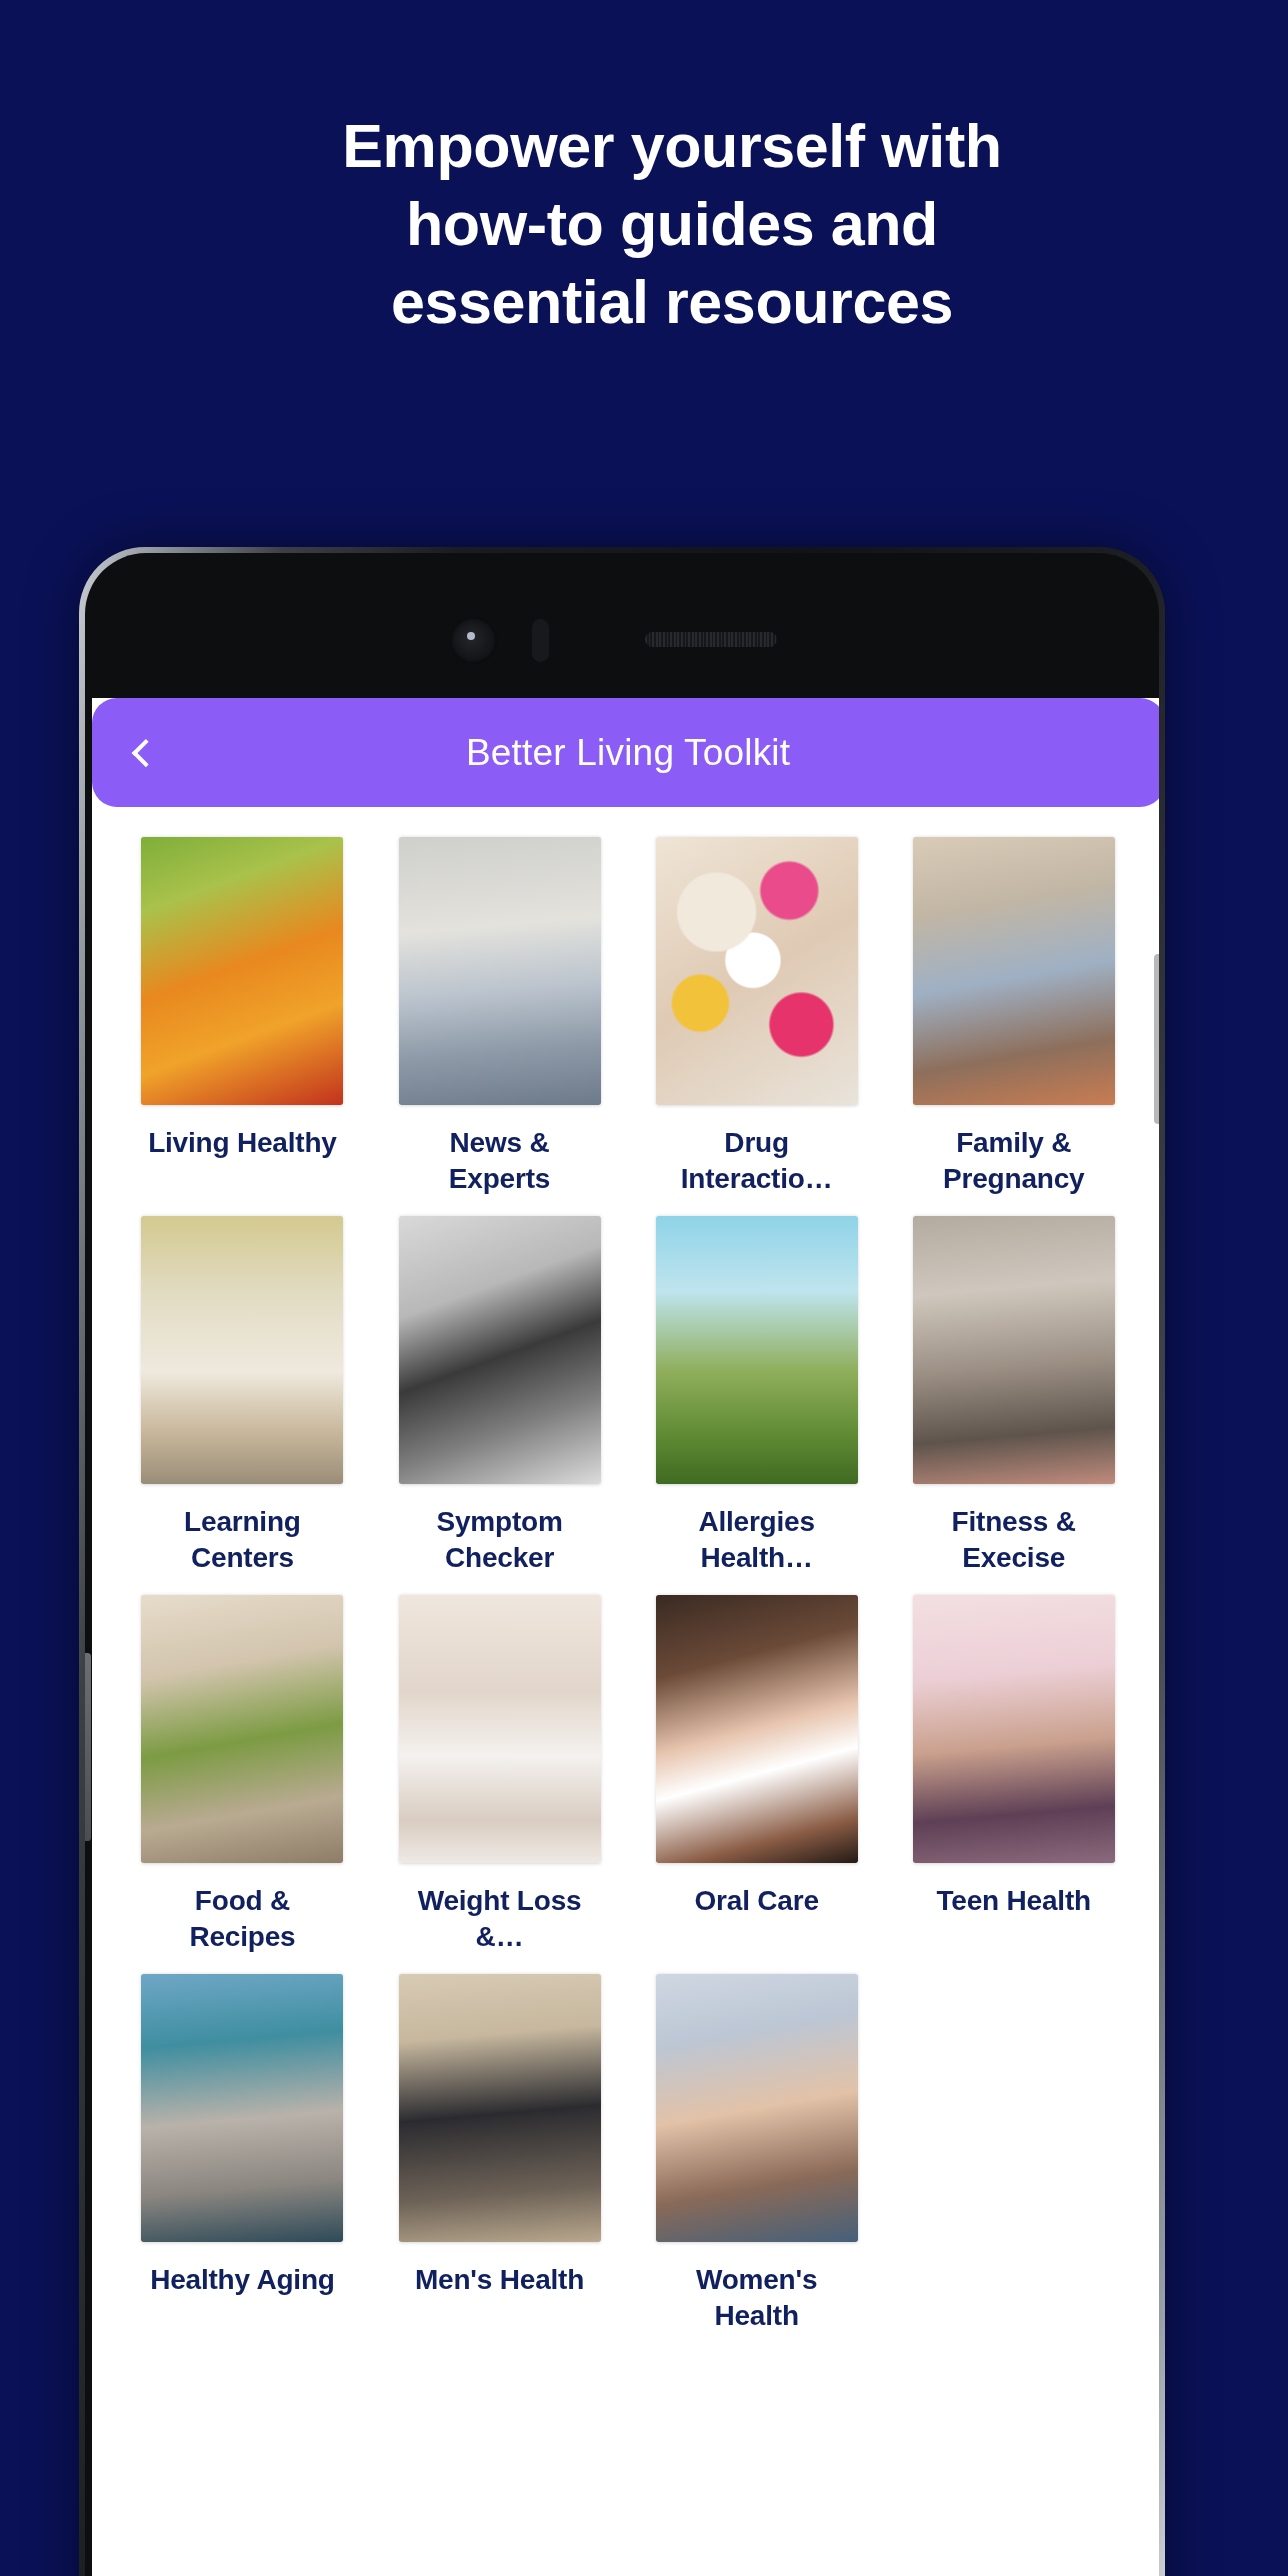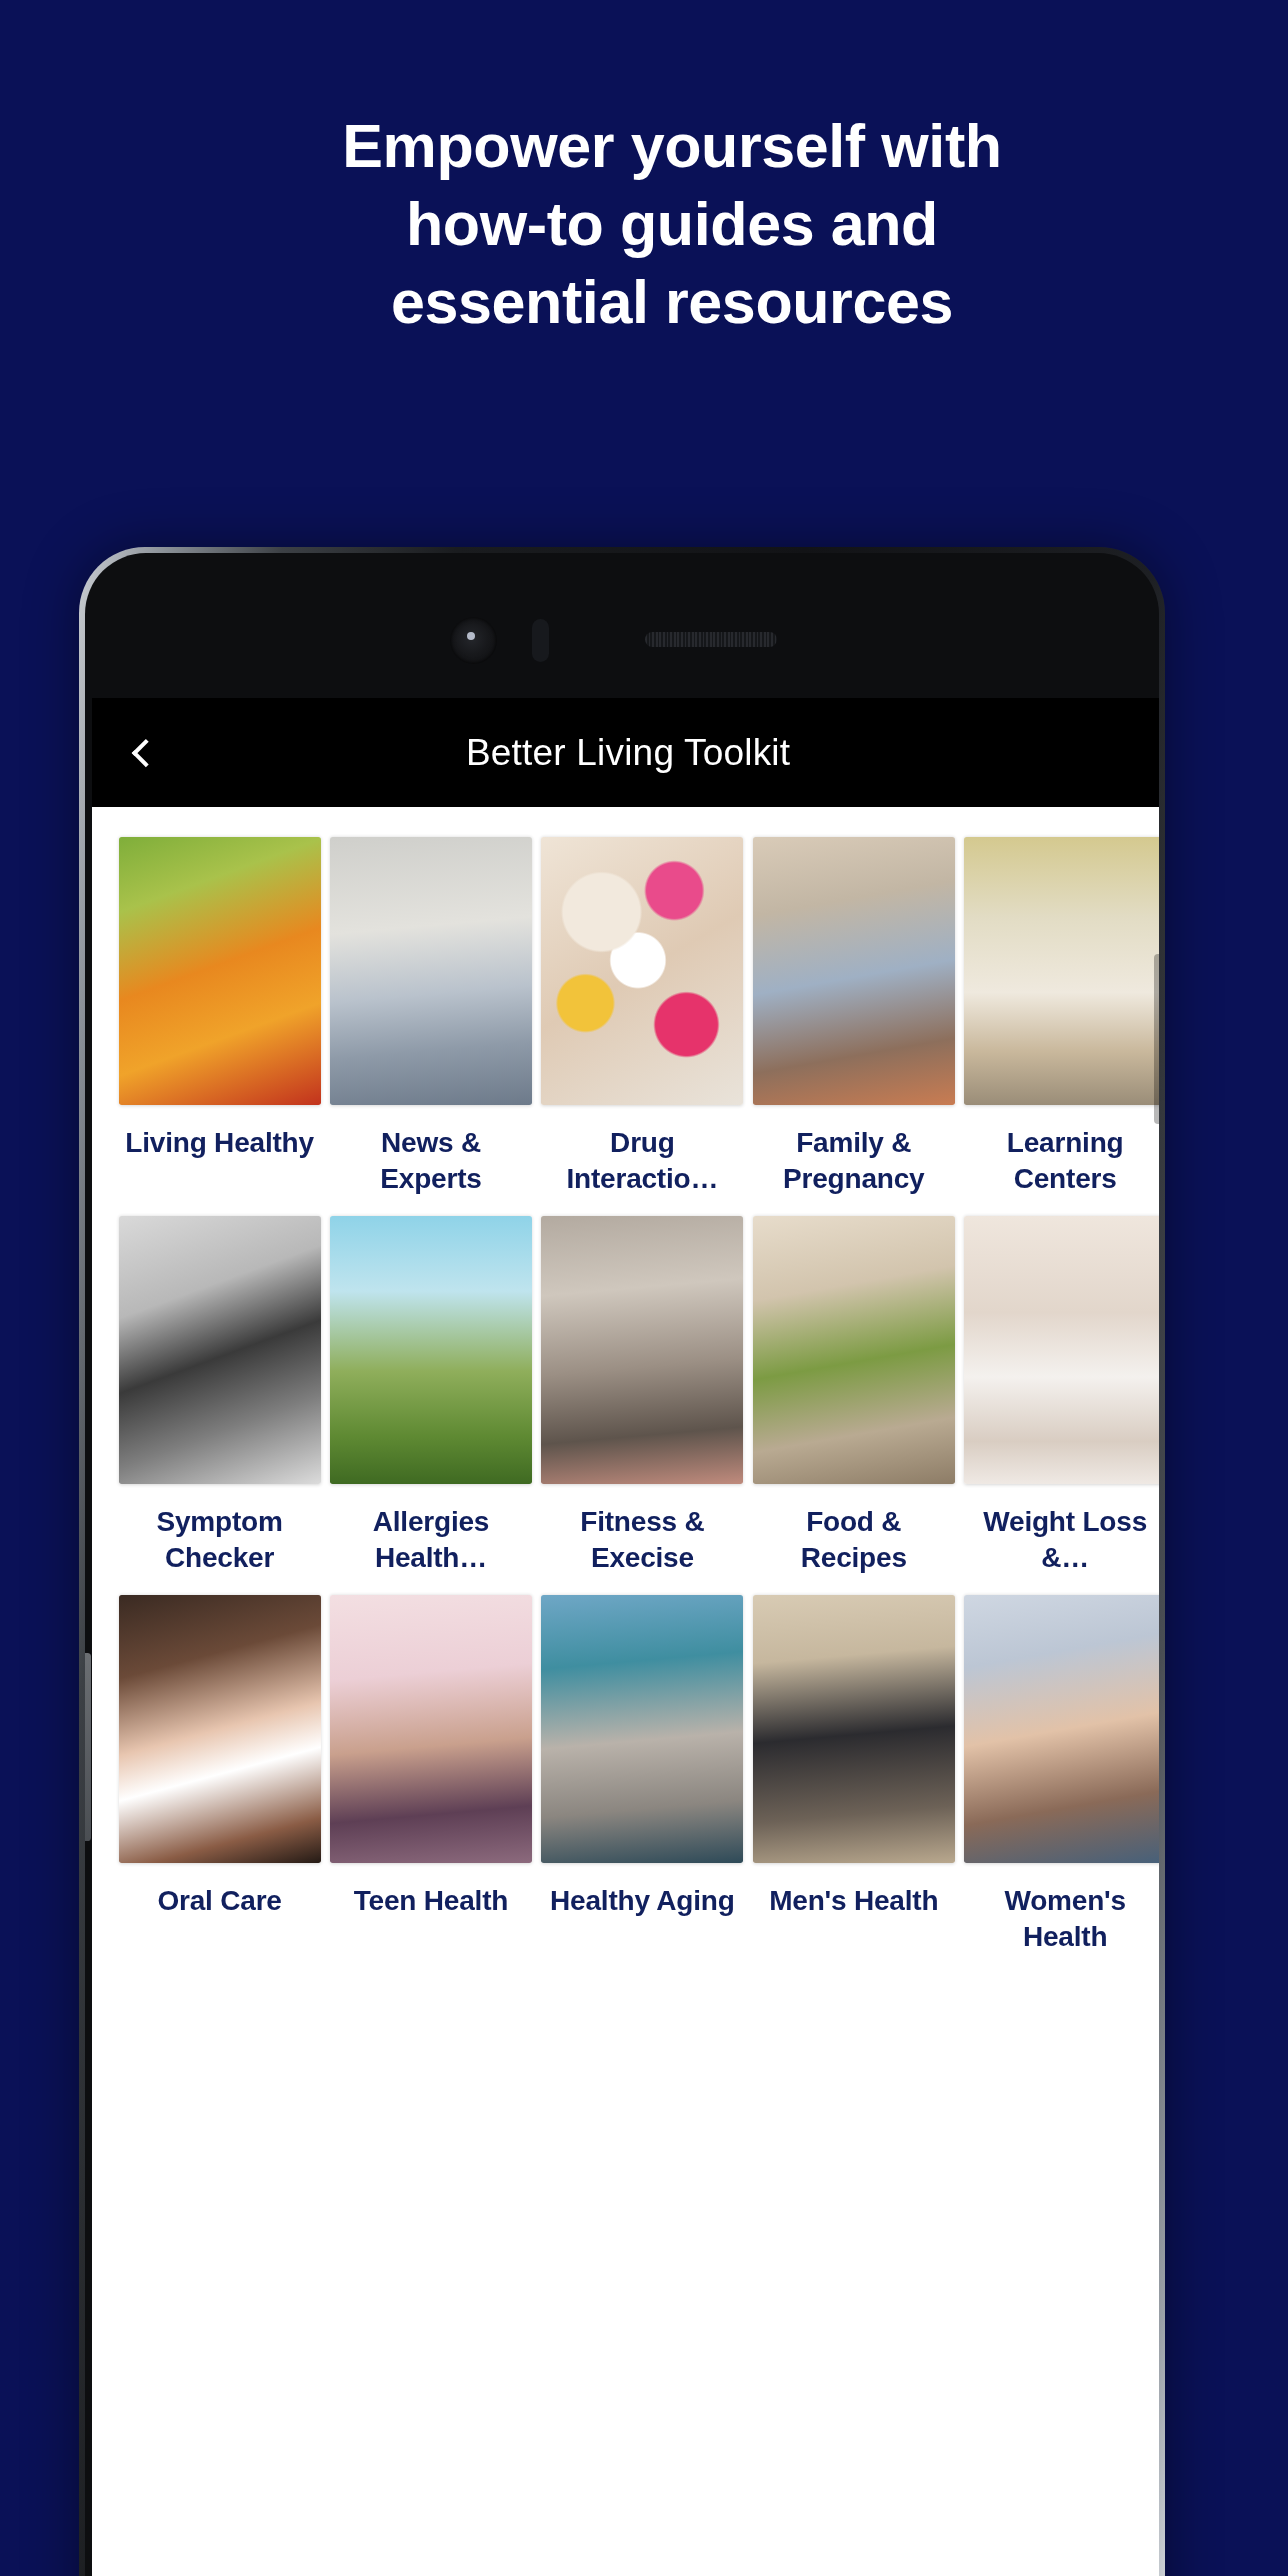--- a/index.html
+++ b/index.html
@@ -83,23 +83,24 @@
   
   .screen {
     position: absolute;
     left: 6.3px; top: 145px;
     width: 1073px; height: 1934px;
     background: #ffffff;
     overflow: hidden;
   }
   .appbar {
     height: 109px;
-    background: #000000;
+    background: #8b5cf6;
     display: flex; align-items: center;
     position: relative;
+    border-radius: 25px;
   }
   .back-btn {
     position: absolute; left: 19.7px; top: 50%;
     transform: translateY(-50%);
     width: 64px; height: 64px;
     display: flex; align-items: center; justify-content: center;
     cursor: pointer;
   }
   .chev {
     width: 19.7px; height: 19.7px;
@@ -113,21 +114,21 @@
     color: #ffffff;
     font-size: 37px;
     font-weight: 400;
     letter-spacing: 0.2px;
   }
 
   
   .grid {
     padding: 30px 25px 0 25px;
     display: grid;
-    grid-template-columns: repeat(5, 1fr);
+    grid-template-columns: repeat(4, 1fr);
     column-gap: 5.4px;
     row-gap: 19.7px;
     background: #fff;
   }
   .tile {
     display: flex; flex-direction: column;
     align-items: center;
     cursor: pointer;
   }
   .thumb {

